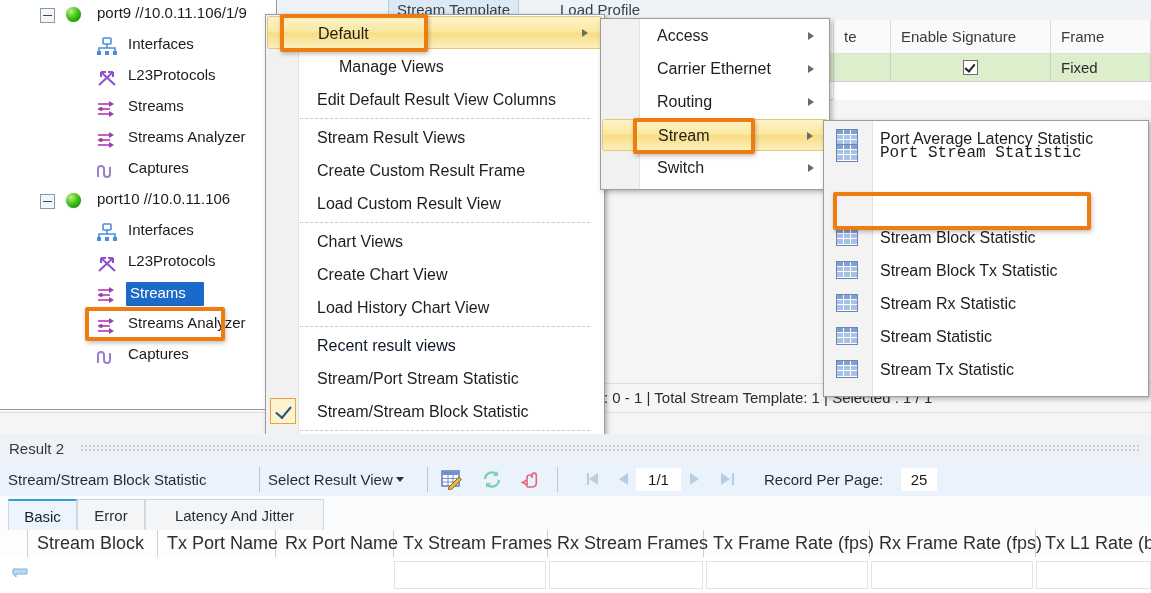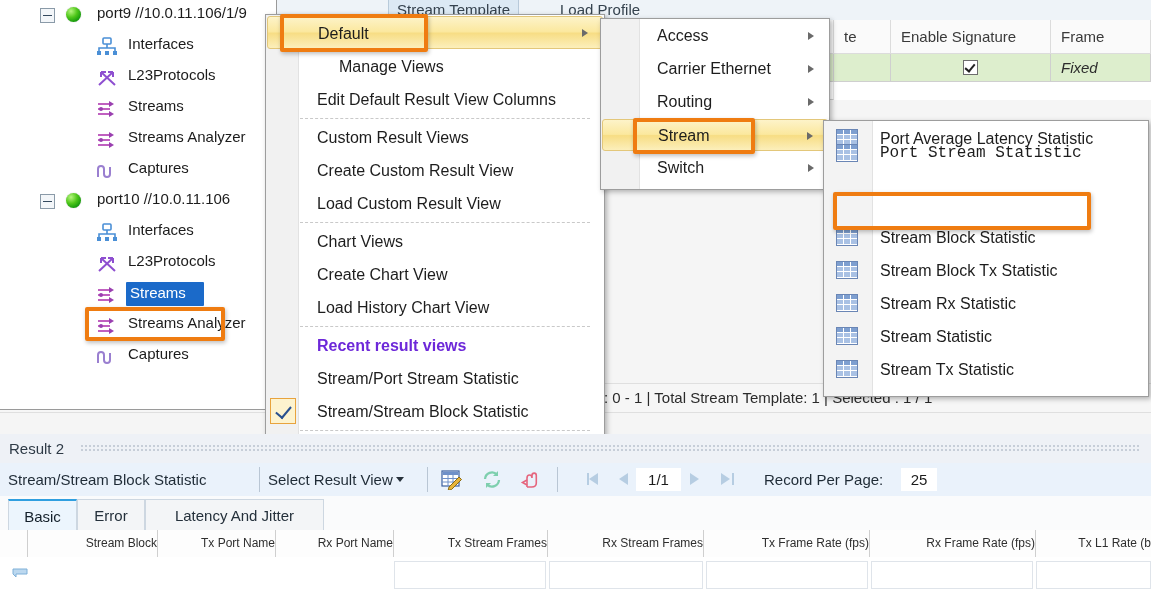--- a/index.html
+++ b/index.html
@@ -50,21 +50,21 @@
   .sel-hl{position:absolute;left:126px;top:3px;height:24px;background:#1b6ac9;border-radius:1px;}
   .sel-hl .child-label{position:static;color:#fff;}
   .tree-label.selected{color:#ffffff;}
 
   
   #ctx-menu{left:265px;top:14px;width:338px;height:467px;background:#ffffff;border:1px solid #9d9d9d;
             box-shadow:2px 2px 5px rgba(0,0,0,.28);}
   #ctx-gutter{position:absolute;left:0;top:0;width:32px;height:100%;background:#f1f1f1;border-right:1px solid #e2e2e2;}
   .mi{position:absolute;left:1px;width:336px;height:33px;line-height:33px;font-size:16px;color:#1d1d1d;box-sizing:border-box;}
   .mi .mi-label{position:absolute;left:50px;top:0;white-space:nowrap;}
-  .mi.disabled .mi-label{color:#6d28d9;font-weight:bold;}
+  .mi.disabled .mi-label{color:#0f172a;}
   .mi.hover{background:linear-gradient(to bottom,#fdf3c9 0%,#fbe89e 48%,#f7dd84 52%,#fcefbb 100%);
             border:1px solid #e3c77a;border-radius:3px;}
   .mi-arrow{position:absolute;right:14px;top:12px;width:0;height:0;
             border-left:6px solid #6a6a6a;border-top:4px solid transparent;border-bottom:4px solid transparent;}
   .sep{position:absolute;left:34px;width:290px;height:0;border-top:1px dashed #c9c9c9;}
   .chkbox{position:absolute;left:3px;top:3px;width:26px;height:26px;background:#fdf3cf;border:1px solid #e8a33d;box-sizing:border-box;}
   .chkbox:after{content:"";position:absolute;left:8px;top:4px;width:7px;height:13px;border:solid #29508f;border-width:0 2.5px 2.5px 0;transform:rotate(40deg);}
 
   
   #submenu2{left:600px;top:18px;width:228px;height:170px;background:#ffffff;border:1px solid #9d9d9d;
@@ -114,22 +114,22 @@
   #rpp-label{position:absolute;left:764px;top:0;height:33px;line-height:33px;font-size:15px;color:#1f2b36;}
   #rpp-box{position:absolute;left:901px;top:5px;width:36px;height:23px;background:#ffffff;
      text-align:center;line-height:23px;font-size:15px;color:#1b1b1b;}
 
   #tabs-row{position:absolute;left:0;top:62px;width:1151px;height:34px;background:#fafbfc;border-bottom:1px solid #bfd2e3;}
   .rtab{position:absolute;top:3px;height:31px;line-height:31px;font-size:15px;color:#24303b;
         border:1px solid #cdd7e1;border-bottom:none;background:#f3f5f7;text-align:center;box-sizing:border-box;}
   .rtab.active{background:#ecf5fd;border-top:2px solid #2f9fe0;color:#14202b;}
 
   #col-head{position:absolute;left:0;top:96px;width:1151px;height:27px;background:#fdfdfd;border-bottom:1px solid #c9c9c9;}
-  .ch{position:absolute;top:0;height:27px;line-height:27px;font-size:12px;color:#2f2f2f;
-      border-right:1px solid #cfcfcf;box-sizing:border-box;padding-left:9px;white-space:nowrap;text-align:right;}
+  .ch{position:absolute;top:0;height:27px;line-height:27px;font-size:18px;color:#2f2f2f;
+      border-right:1px solid #cfcfcf;box-sizing:border-box;padding-left:9px;white-space:nowrap;}
   #data-row{position:absolute;left:0;top:123px;width:1151px;height:36px;background:#ffffff;}
   .dc{position:absolute;top:4px;height:28px;border:1px solid #dfe4ea;box-sizing:border-box;background:#fff;}
   #row-marker{position:absolute;left:12px;top:8px;width:18px;height:12px;}
 </style>
 </head>
 <body>
 
 <div class="abs" id="app-bg"></div>
 
 <div class="abs" id="top-tabstrip">
@@ -143,21 +143,21 @@
   <div class="grid-hdr" style="left:79px;width:160px;">Enable Signature</div>
   <div class="grid-hdr" style="left:239px;width:100px;">Frame Length Ty</div>
 
   <div class="grid-cell" style="left:0;width:22px;padding-left:0;">
     <span class="abs" style="left:7px;top:11px;width:0;height:0;border-left:6px solid #6a6a6a;border-top:4px solid transparent;border-bottom:4px solid transparent;"></span>
   </div>
   <div class="grid-cell" style="left:22px;width:57px;"></div>
   <div class="grid-cell" style="left:79px;width:160px;text-align:center;padding-left:0;">
     <span class="cb"></span>
   </div>
-  <div class="grid-cell" style="left:239px;width:100px;font-style:italic;">Fixed</div>
+  <div class="grid-cell" style="left:239px;width:100px;">Fixed</div>
 
   <div class="grid-cell empty-row" style="left:0;top:62px;width:22px;height:18px;padding-left:0;background:#fff;">
     <span class="abs" style="left:7px;top:5px;width:0;height:0;border-left:6px solid #8d8d8d;border-top:4px solid transparent;border-bottom:4px solid transparent;"></span>
   </div>
 </div>
 
 <div class="abs" id="status-strip">
   <div id="status-text">: 0 - 1 | Total Stream Template: 1 | Selected : 1 / 1</div>
 </div>
 
@@ -301,24 +301,24 @@
   <div class="mi" style="top:35px;margin-left:22px;">
     <span class="mi-label">Manage Views</span>
   </div>
   <div class="mi" style="top:68px;">
     <span class="mi-label">Edit Default Result View Columns</span>
   </div>
 
   <div class="sep" style="top:103px;"></div>
 
   <div class="mi" style="top:106px;">
-    <span class="mi-label">Custom Result Views</span>
+    <span class="mi-label">Stream Result Views</span>
   </div>
   <div class="mi" style="top:139px;">
-    <span class="mi-label">Create Custom Result View</span>
+    <span class="mi-label">Create Custom Result Frame</span>
   </div>
   <div class="mi" style="top:172px;">
     <span class="mi-label">Load Custom Result View</span>
   </div>
 
   <div class="sep" style="top:207px;"></div>
 
   <div class="mi" style="top:210px;">
     <span class="mi-label">Chart Views</span>
   </div>

